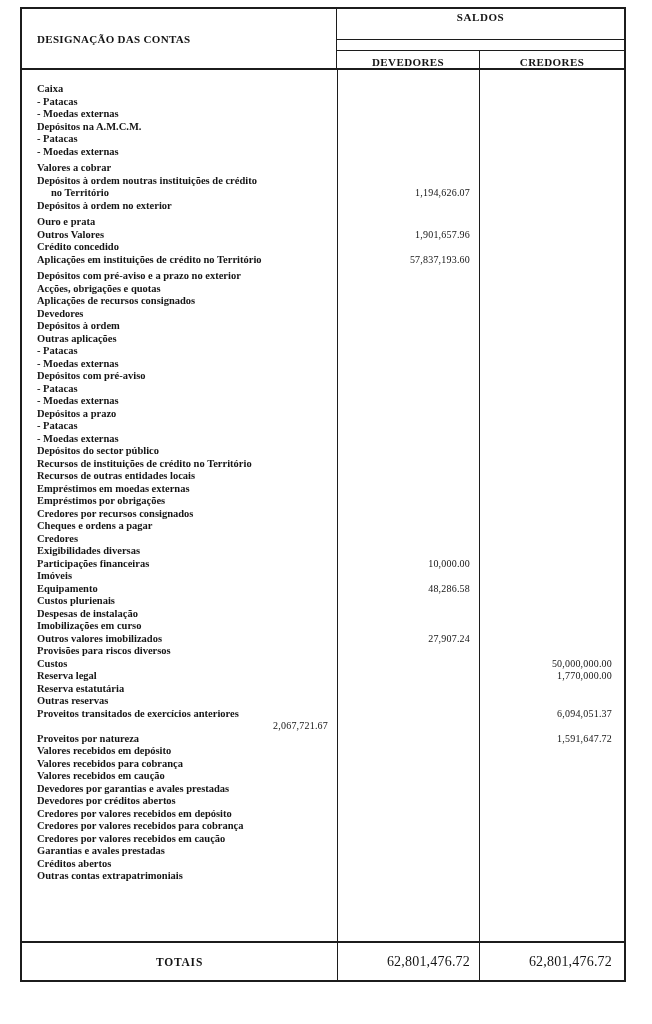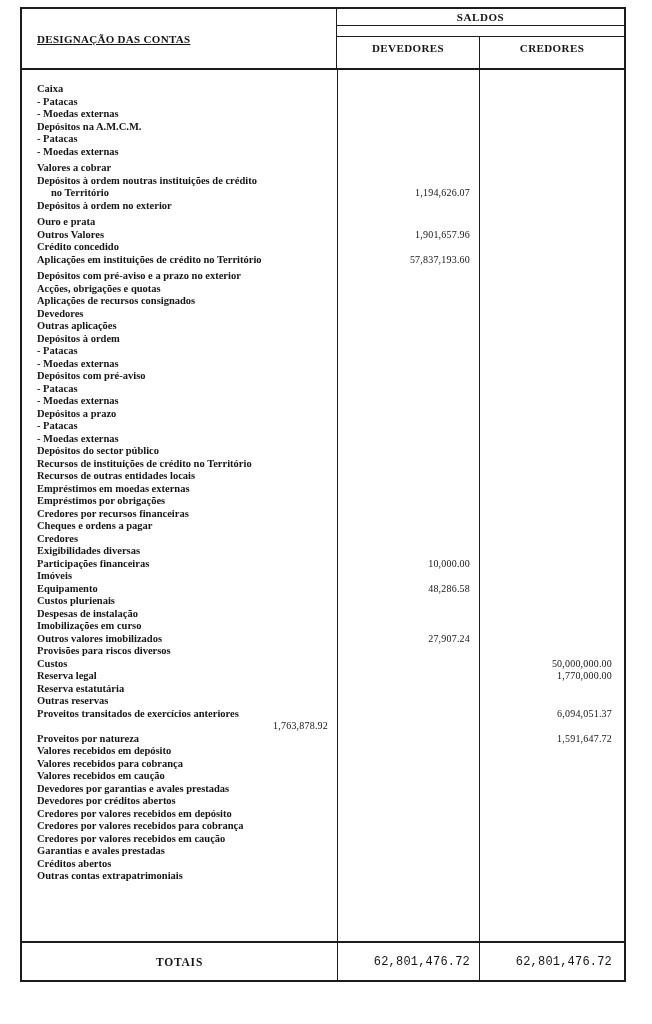--- a/index.html
+++ b/index.html
@@ -8,25 +8,25 @@
     font-family:"Liberation Serif", serif;color:#151515;
   }
   .sheet{
     position:absolute;left:20px;top:7px;width:606px;height:975px;
     border:2px solid #1c1c1c;box-sizing:border-box;background:#fff;
   }
   
   .hdr{display:grid;grid-template-columns:315px 1fr;height:61px;border-bottom:2px solid #1c1c1c;box-sizing:border-box;}
   .hdr-left{
     border-right:1px solid #1c1c1c;display:flex;align-items:center;
-    padding-left:15px;font-weight:bold;font-size:11px;letter-spacing:.3px;text-decoration:underline;
+    padding-left:15px;font-weight:bold;font-size:11px;letter-spacing:.3px;
   }
   .hdr-right{display:flex;flex-direction:column;}
   .saldos{
-    height:17px;border-bottom:1px solid #1c1c1c;text-align:center;
+    height:31px;border-bottom:1px solid #1c1c1c;text-align:center;
     font-weight:bold;font-size:11px;line-height:16px;letter-spacing:.6px;box-sizing:border-box;
   }
   .gapband{height:11px;border-bottom:1px solid #1c1c1c;box-sizing:border-box;}
   .subheads{flex:1;display:grid;grid-template-columns:142px 1fr;}
   .subhead{padding-top:5px;text-align:center;font-weight:bold;font-size:11px;letter-spacing:.4px;}
   .subhead.cred{border-left:1px solid #1c1c1c;}
   
   .tbody{position:relative;height:871px;padding-top:13px;box-sizing:border-box;overflow:hidden;}
   .vline{position:absolute;top:0;bottom:0;width:1px;background:#1c1c1c;}
   .vline.v1{left:315px;}
@@ -38,21 +38,21 @@
   .val{font-size:10px;line-height:12.5px;text-align:right;align-self:end;letter-spacing:.2px;}
   .val.dev{padding-right:9px;}
   .val.cred{padding-right:12px;}
   
   .totals{
     display:grid;grid-template-columns:315px 142px 145px;height:39px;
     border-top:2px solid #1c1c1c;box-sizing:border-box;
   }
   .t-cell{display:flex;align-items:center;height:100%;box-sizing:border-box;}
   .t-lbl{justify-content:center;font-weight:bold;font-size:11.5px;letter-spacing:.8px;}
-  .t-val{justify-content:flex-end;font-size:12px;letter-spacing:.2px;border-left:1px solid #1c1c1c;font-family:Liberation Mono, monospace;}
+  .t-val{justify-content:flex-end;font-size:14px;letter-spacing:.2px;border-left:1px solid #1c1c1c;}
   .t-val.dev{padding-right:9px;}
   .t-val.cred{padding-right:12px;}
 </style>
 </head>
 <body>
 
 <div class="sheet">
 
   <div class="hdr">
     <div class="hdr-left">DESIGNAÇÃO DAS CONTAS</div>
@@ -184,34 +184,34 @@
       </div>
       <div class="row">
         <div class="lbl">
           <div class="l1">Devedores</div>
         </div>
         <div class="val dev"></div>
         <div class="val cred"></div>
       </div>
       <div class="row">
         <div class="lbl">
+          <div class="l1">Depósitos à ordem</div>
+        </div>
+        <div class="val dev"></div>
+        <div class="val cred"></div>
+      </div>
+      <div class="row">
+        <div class="lbl">
           <div class="l1">Outras aplicações</div>
         </div>
         <div class="val dev"></div>
         <div class="val cred"></div>
       </div>
       <div class="row">
         <div class="lbl">
-          <div class="l1">Depósitos à ordem</div>
-        </div>
-        <div class="val dev"></div>
-        <div class="val cred"></div>
-      </div>
-      <div class="row">
-        <div class="lbl">
           <div class="l1">- Patacas</div>
         </div>
         <div class="val dev"></div>
         <div class="val cred"></div>
       </div>
       <div class="row">
         <div class="lbl">
           <div class="l1">- Moedas externas</div>
         </div>
         <div class="val dev"></div>
@@ -289,21 +289,21 @@
       </div>
       <div class="row">
         <div class="lbl">
           <div class="l1">Empréstimos por obrigações</div>
         </div>
         <div class="val dev"></div>
         <div class="val cred"></div>
       </div>
       <div class="row">
         <div class="lbl">
-          <div class="l1">Credores por recursos financeiras</div>
+          <div class="l1">Credores por recursos consignados</div>
         </div>
         <div class="val dev"></div>
         <div class="val cred"></div>
       </div>
       <div class="row">
         <div class="lbl">
           <div class="l1">Cheques e ordens a pagar</div>
         </div>
         <div class="val dev"></div>
         <div class="val cred"></div>
@@ -407,21 +407,21 @@
         <div class="val cred"></div>
       </div>
       <div class="row">
         <div class="lbl">
           <div class="l1">Proveitos transitados de exercícios anteriores</div>
         </div>
         <div class="val dev"></div>
         <div class="val cred">6,094,051.37</div>
       </div>
       <div class="row">
-        <div class="val dev">1,763,878.92</div>
+        <div class="val dev">2,067,721.67</div>
         <div class="val cred"></div>
       </div>
       <div class="row">
         <div class="lbl">
           <div class="l1">Proveitos por natureza</div>
         </div>
         <div class="val dev"></div>
         <div class="val cred">1,591,647.72</div>
       </div>
       <div class="row">

